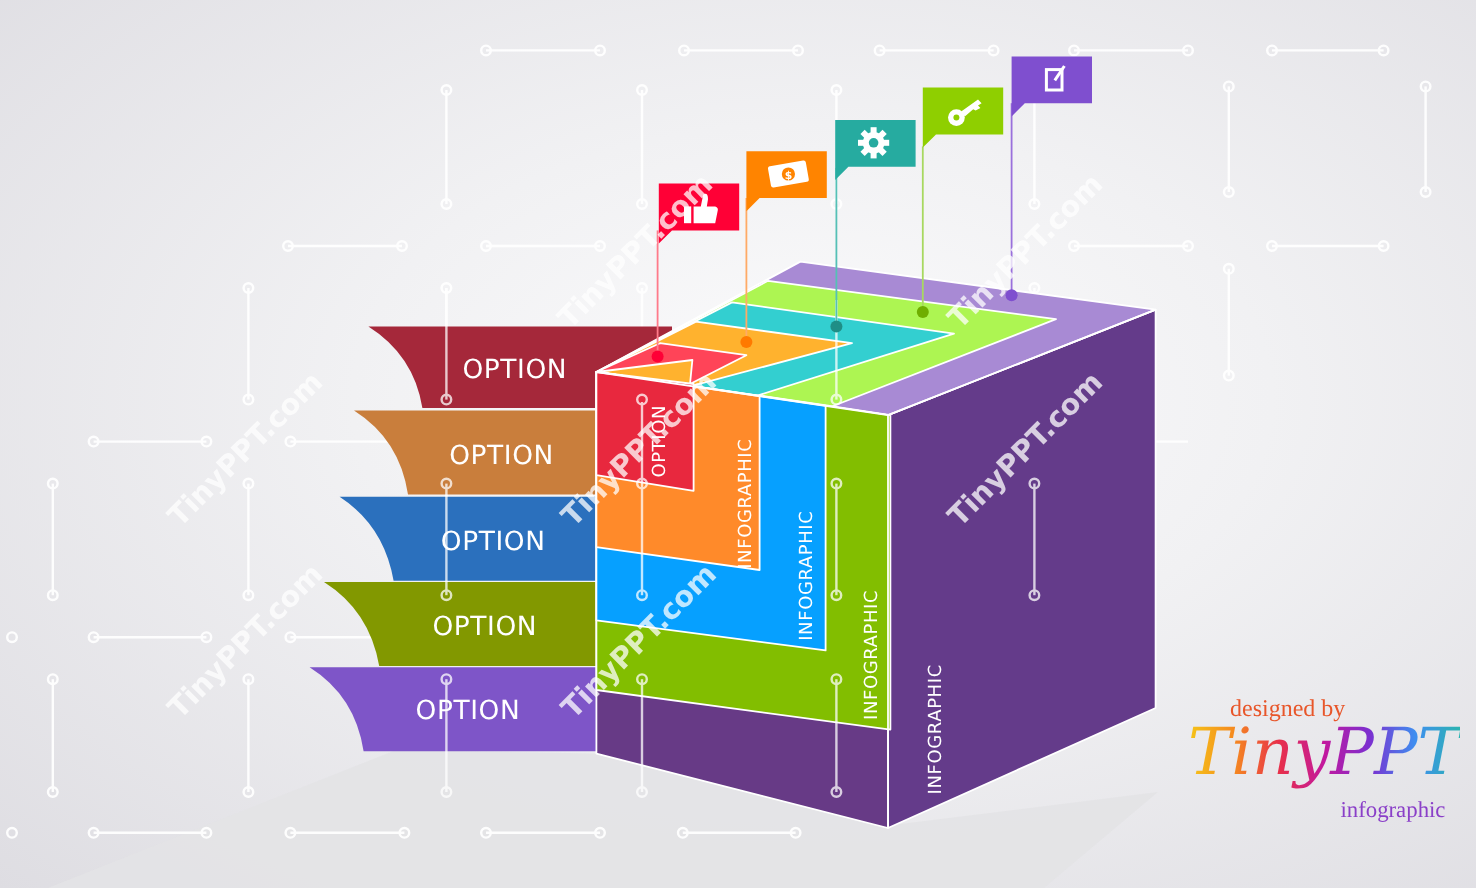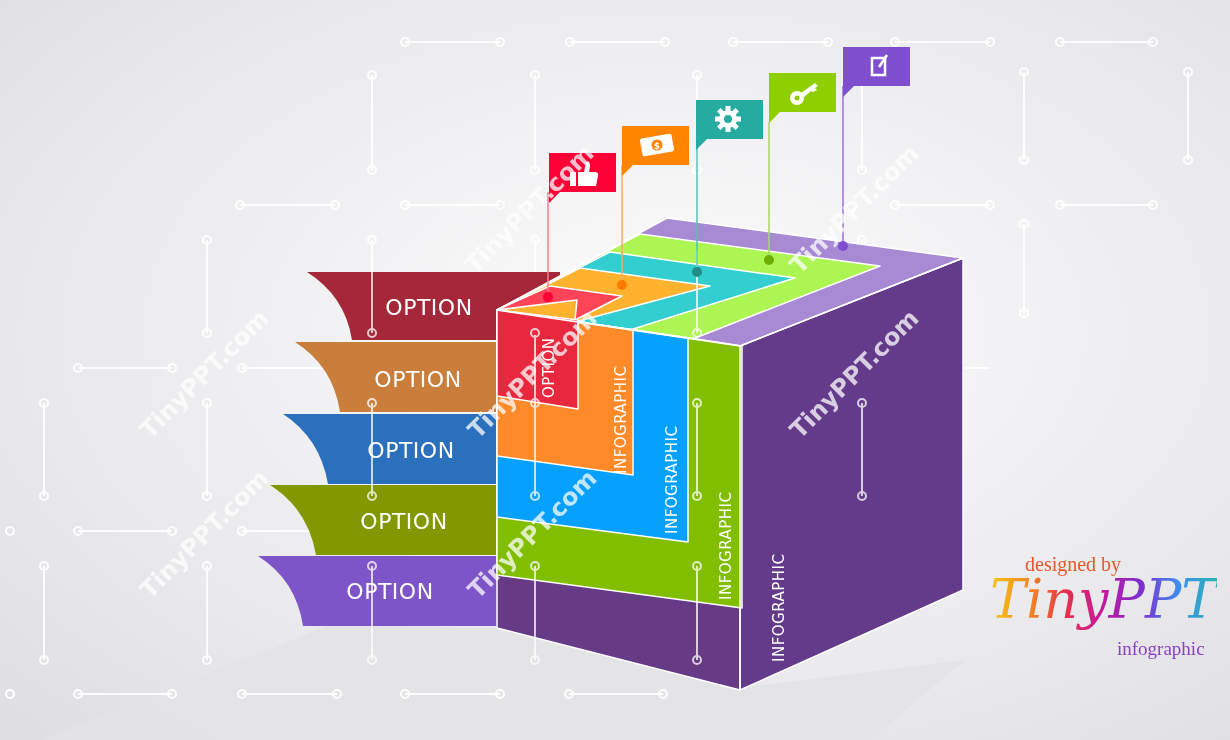--- a/index.html
+++ b/index.html
@@ -4,21 +4,21 @@
 <style>
   html,body{margin:0;padding:0;}
   body{width:1230px;height:740px;overflow:hidden;position:relative;
     background:radial-gradient(ellipse at 55% 45%, #fbfbfc 0%, #f1f1f3 40%, #dedde2 100%);
     font-family:"Liberation Sans", sans-serif;}
   #stage{position:absolute;left:0;top:0;width:1230px;height:740px;}
   .lbl{font-family:"DejaVu Sans", sans-serif;fill:#ffffff;}
   .opt{font-size:22px;letter-spacing:0.5px;}
   .info{font-size:15px;letter-spacing:0.5px;}
   .wm{font-family:"DejaVu Sans", sans-serif;font-weight:bold;font-size:24px;fill:#ffffff;opacity:0.75;}
-  .brand{position:absolute;left:985px;top:548px;width:245px;height:120px;}
+  .brand{position:absolute;left:985px;top:575px;width:245px;height:120px;}
   .brand .d{position:absolute;left:40px;top:5px;font-family:"Liberation Serif", serif;font-size:20px;color:#e8562a;}
   .brand .t{position:absolute;left:5px;top:20px;font-family:"DejaVu Serif", serif;font-style:italic;font-size:54px;
     background:linear-gradient(90deg,#f5c518,#f58a1f,#e8304a,#c2189e,#7b2fd0,#3f8ef0,#2bb4b0);
     -webkit-background-clip:text;background-clip:text;color:transparent;}
   .brand .i{position:absolute;left:132px;top:90px;font-family:"Liberation Serif", serif;font-size:19px;color:#8a3fc8;}
 </style>
 </head>
 <body>
 
 <svg id="stage" viewBox="0 0 1230 740" xmlns="http://www.w3.org/2000/svg">

